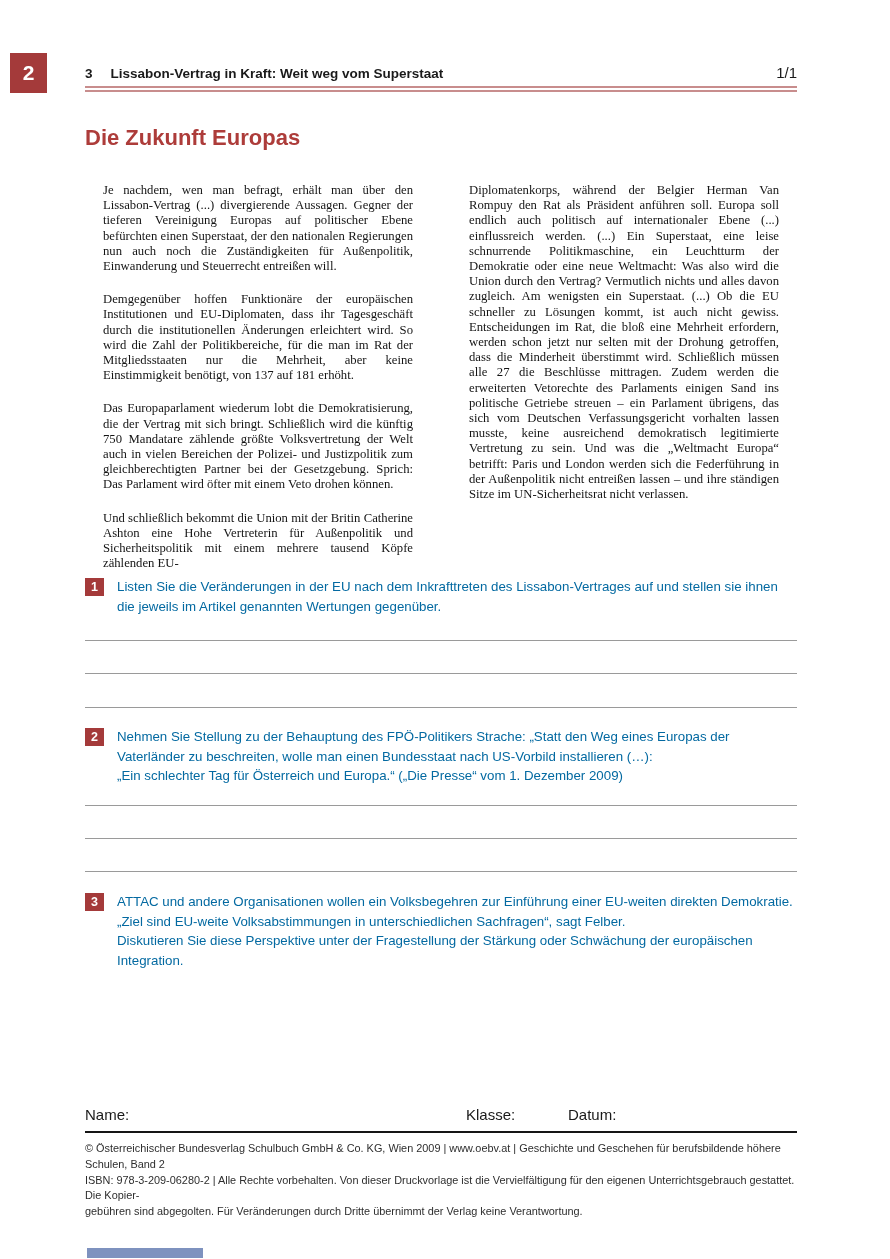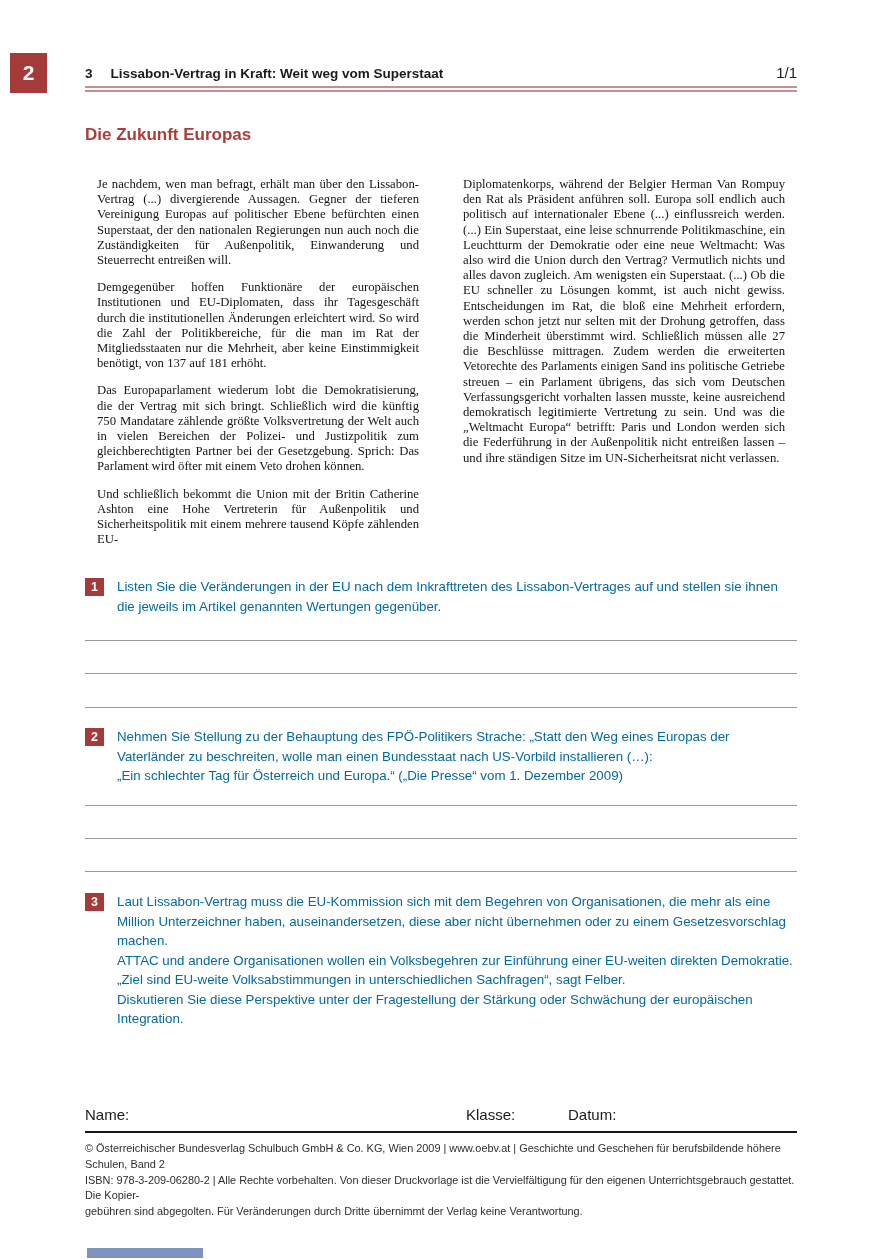--- a/index.html
+++ b/index.html
@@ -20,30 +20,30 @@
   }
   .header-row .chnum{margin-right:18px;}
   .header-row .spacer{flex:1;}
   .header-row .pageind{font-weight:normal;font-size:15px;text-align:right;}
   .double-rule{position:absolute;left:85px;right:93px;top:86px;height:6px;}
   .double-rule .r1,.double-rule .r2{height:2px;background:#c88d8d;}
   .double-rule .r1{margin-bottom:2px;}
   
   .article-title{
     position:absolute;left:85px;top:125px;
-    font-size:17px;font-weight:bold;color:#ad3c3a;
+    font-size:22px;font-weight:bold;color:#ad3c3a;
   }
   .columns{
     position:absolute;left:85px;right:93px;top:165px;
     display:flex;gap:20px;
     font-family:"Liberation Serif",serif;font-size:12.7px;line-height:15.2px;
     color:#141414;text-align:justify;
   }
   .col{flex:1;min-width:0;}
-  .col p{margin:12px;}
+  .col p{margin:18px;}
   .attribution{
     margin-top:5px;font-size:11.6px;line-height:14px;text-align:left;color:#222;
   }
   
   .task{
     position:absolute;left:85px;right:93px;display:flex;gap:13px;
   }
   .task-num{
     flex:none;width:19px;height:18px;margin-top:1px;background:#a43a3a;
     color:#fff;font-weight:bold;font-size:12.5px;line-height:18px;text-align:center;
@@ -123,21 +123,20 @@
     </div>
   </div>
 
   <div class="rule rule-4"></div>
   <div class="rule rule-5"></div>
   <div class="rule rule-6"></div>
 
   <div class="task task-3">
     <div class="task-num">3</div>
     <div class="task-text">
-      <div>Laut Lissabon-Vertrag muss die EU-Kommission sich mit dem Begehren von Organisationen, die mehr als eine Million Unterzeichner haben, auseinandersetzen, diese aber nicht übernehmen oder zu einem Gesetzesvorschlag machen.</div>
       <div>ATTAC und andere Organisationen wollen ein Volksbegehren zur Einführung einer EU-weiten direkten Demokratie. „Ziel sind EU-weite Volksabstimmungen in unterschiedlichen Sachfragen“, sagt Felber.</div>
       <div>Diskutieren Sie diese Perspektive unter der Fragestellung der Stärkung oder Schwächung der europäischen Integration.</div>
     </div>
   </div>
 
   <div class="field-label fl-name">Name:</div>
   <div class="field-label fl-klasse">Klasse:</div>
   <div class="field-label fl-datum">Datum:</div>
   <div class="signature-rule"></div>
 

